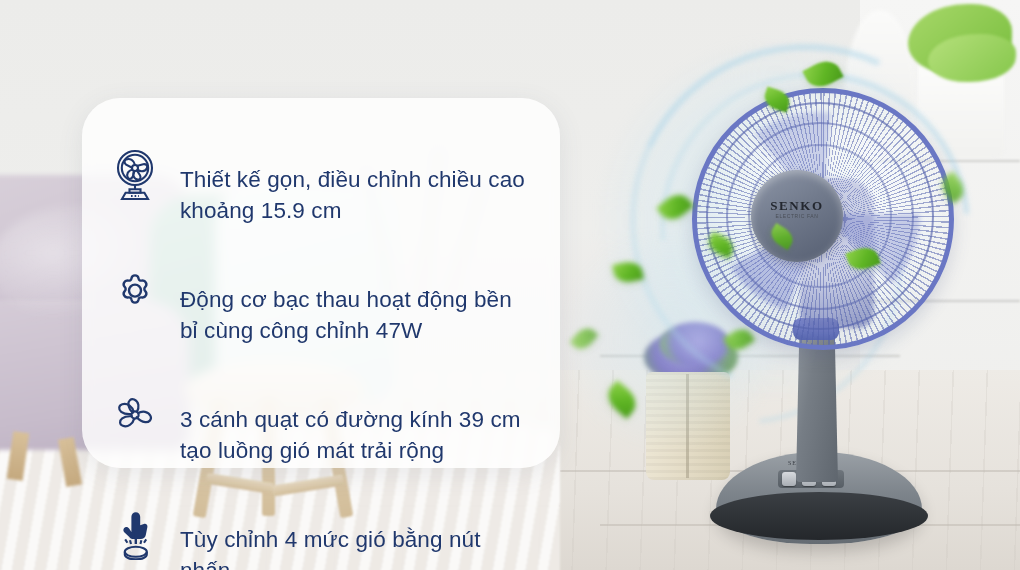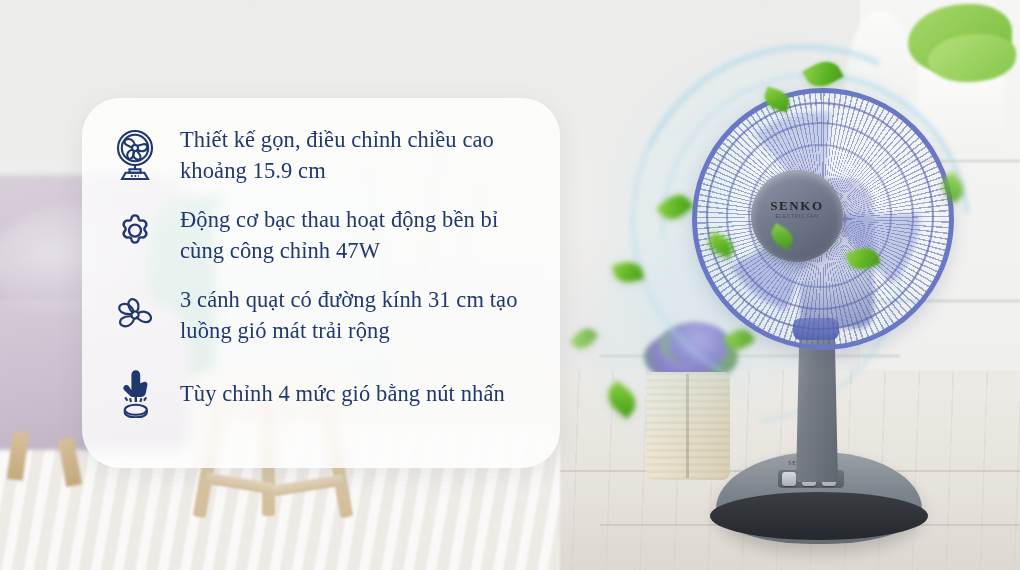--- a/index.html
+++ b/index.html
@@ -377,21 +377,22 @@
     display: flex;
     align-items: center;
     justify-content: center;
   }
   .feature-icon svg { display: block; }
   .feature-text {
     color: #20386d;
     font-size: 22.5px;
     line-height: 1.38;
     letter-spacing: 0.1px;
-    font-family: Liberation Serif, serif;
+    font-family: Liberation Sans, sans-serif;
+    margin-top: 40px;
   }
 </style>
 </head>
 <body>
 
 <div class="stage">
 
   <div class="room">
 
     <div class="wall-panel" style="left:860px; top:0; width:160px; height:470px;"></div>
@@ -512,21 +513,21 @@
     <div class="feature">
       <span class="feature-icon">
         <svg width="48" height="44" viewBox="0 0 48 44" fill="none" stroke="#20386d" stroke-width="2.2" stroke-linejoin="round">
           <circle cx="24" cy="22" r="3.6"></circle>
           <path d="M22.6 18.8c-1.2-5.4-6.2-9.2-11.4-7.6-3.6 1.1-4 5.2-1 7.6 2.4 1.9 6.8 2.6 10.8 2.2"></path>
           <path d="M26.6 20.4c4.6-3 11-2.2 13 2.8 1.4 3.5-1.6 6.3-5.4 5.9-3-.3-6.6-2.6-9.2-5.6"></path>
           <path d="M23.2 25.6c-1.4 5.4-6.4 9-11.4 7.2-3.4-1.2-3.6-5.2-.6-7.4 2.4-1.8 6.6-2.4 10.4-2"></path>
           <path d="M25.8 19.2c2.8-4.6 2.2-10.6-2.6-12.6-3.4-1.4-6.2 1.4-5.8 5 .3 2.9 2.4 6.4 5.2 8.8"></path>
         </svg>
       </span>
-      <span class="feature-text">3 cánh quạt có đường kính 31 cm tạo luồng gió mát trải rộng</span>
+      <span class="feature-text">3 cánh quạt có đường kính 39 cm tạo luồng gió mát trải rộng</span>
     </div>
 
     <div class="feature">
       <span class="feature-icon">
         <svg width="44" height="50" viewBox="0 0 44 50" fill="none" stroke="#20386d" stroke-width="2.1">
           <path d="M18.4 6.8c0-2.6 2-4.6 4.4-4.6s4.4 2 4.4 4.6v8.4l3.6-1.2c2.2-.7 4 .8 3.6 3l-1.6 8c-.5 2.4-2.6 4-5 4h-7.6c-1.6 0-3-.8-3.9-2.1L11 22c-1.2-1.8-.6-4 1.3-4.8 1.4-.6 3 0 3.8 1.3l2.3 3.6z" fill="#20386d" stroke="none"></path>
           <path d="M22.8 22v12" stroke-width="2.4"></path>
           <path d="M14.4 32.8l-2.2-3.4M18 34l-1-3.8M27.4 34l1-3.8M31 32.8l2.2-3.4"></path>
           <ellipse cx="22.8" cy="41.8" rx="11" ry="5"></ellipse>
           <path d="M11.8 41.8v2.6c0 2.8 4.9 5 11 5s11-2.2 11-5v-2.6"></path>

